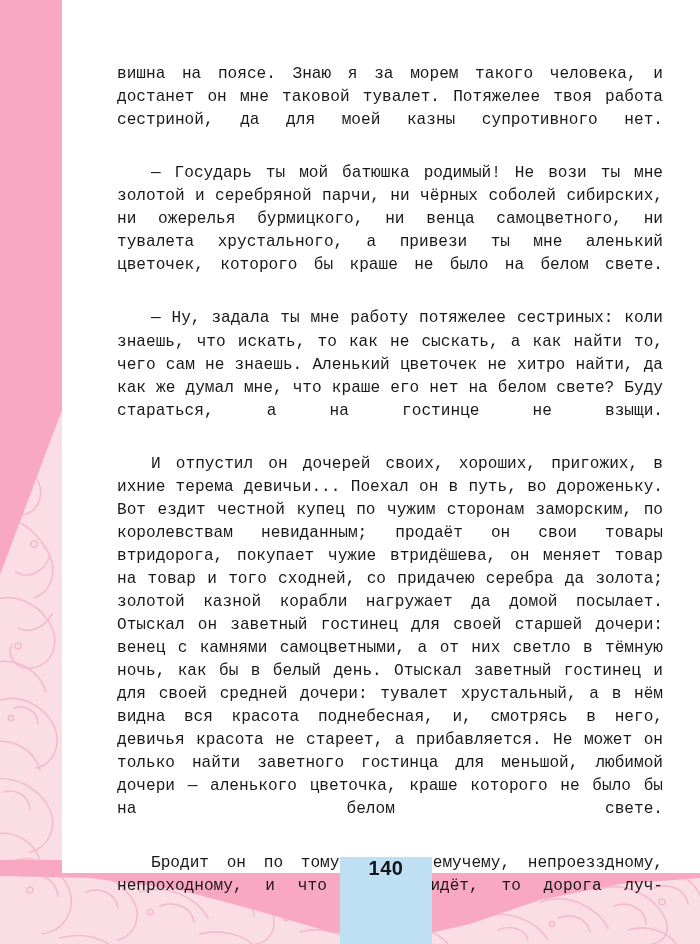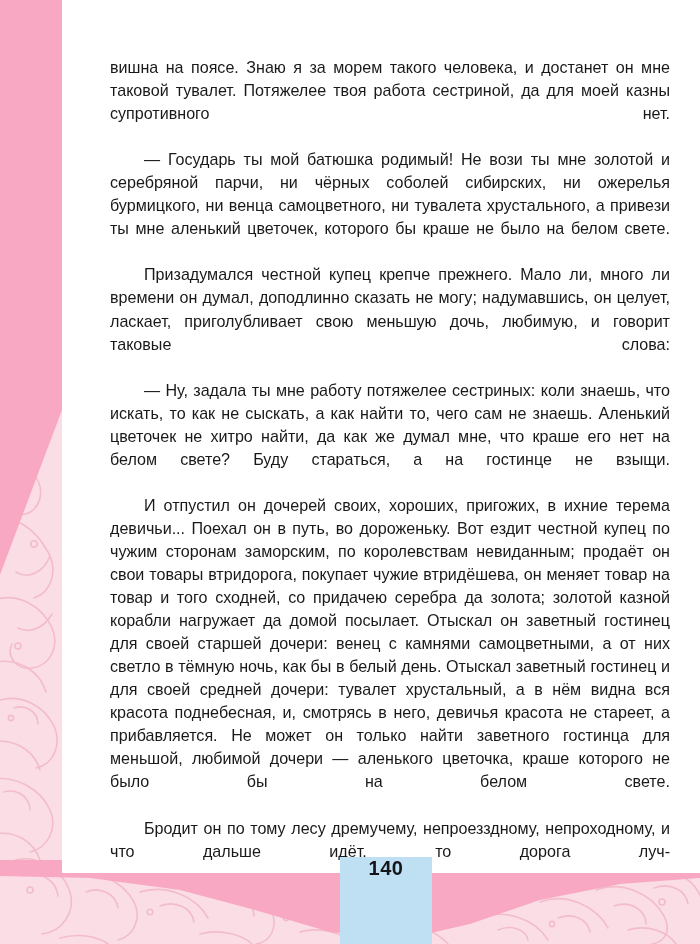--- a/index.html
+++ b/index.html
@@ -90,22 +90,22 @@
 
   
   #text-column {
     position: absolute;
     left: 110px;
     top: 56px;
     width: 560px;
   }
 
   p.body-par {
-    margin: 0;
-    font-family: Liberation Sans, sans-serif;
+    margin: 7px;
+    font-family: Liberation Mono, monospace;
     font-size: 16.1px;
     line-height: 23.05px;
     color: #19191b;
     text-align: justify;
     text-indent: 34px;
     letter-spacing: 0px;
     word-spacing: 0px;
     -webkit-hyphens: none;
     hyphens: none;
   }
@@ -200,21 +200,20 @@
 
   <div class="pink-dark-left"></div>
   <div class="pink-dark-bottom"></div>
   <div class="pink-dark-bottom-b"></div>
 
   <div class="paper"></div>
 
   <div id="text-column">
     <p class="body-par no-indent">вишна на поясе. Знаю я за морем такого человека, и достанет он мне таковой тувалет. Потяжелее твоя работа сестриной, да для моей казны супротивного нет.</p>
     <p class="body-par">— Государь ты мой батюшка родимый! Не вози ты мне золотой и серебряной парчи, ни чёрных соболей сибирских, ни ожерелья бурмицкого, ни венца самоцветного, ни тувалета хрустального, а привези ты мне аленький цветочек, которого бы краше не было на белом свете.</p>
-    <p class="body-par">Призадумался честной купец крепче прежнего. Мало ли, много ли времени он думал, доподлинно сказать не могу; надумавшись, он целует, ласкает, приголубливает свою меньшую дочь, любимую, и говорит таковые слова:</p>
     <p class="body-par">— Ну, задала ты мне работу потяжелее сестриных: коли знаешь, что искать, то как не сыскать, а как найти то, чего сам не знаешь. Аленький цветочек не хитро найти, да как же думал мне, что краше его нет на белом свете? Буду стараться, а на гостинце не взыщи.</p>
     <p class="body-par">И отпустил он дочерей своих, хороших, пригожих, в ихние терема девичьи... Поехал он в путь, во дороженьку. Вот ездит честной купец по чужим сторонам заморским, по королевствам невиданным; продаёт он свои товары втридорога, покупает чужие втридёшева, он меняет товар на товар и того сходней, со придачею серебра да золота; золотой казной корабли нагружает да домой посылает. Отыскал он заветный гостинец для своей старшей дочери: венец с камнями самоцветными, а от них светло в тёмную ночь, как бы в белый день. Отыскал заветный гостинец и для своей средней дочери: тувалет хрустальный, а в нём видна вся красота поднебесная, и, смотрясь в него, девичья красота не стареет, а прибавляется. Не может он только найти заветного гостинца для меньшой, любимой дочери — аленького цветочка, краше которого не было бы на белом свете.</p>
     <p class="body-par">Бродит он по тому лесу дремучему, непроезздному, непроходному, и что дальше идёт, то дорога луч-</p>
   </div>
 
   <div id="page-number-box">
     <span id="page-number-text">140</span>
   </div>
 
 </div>

